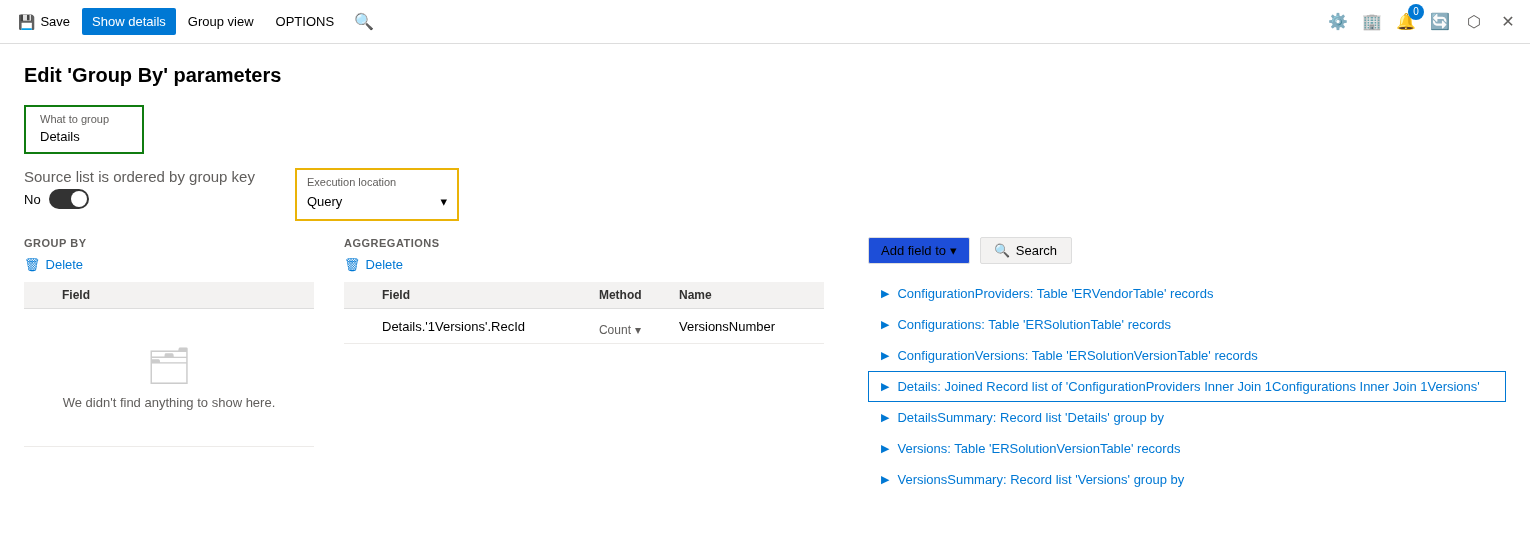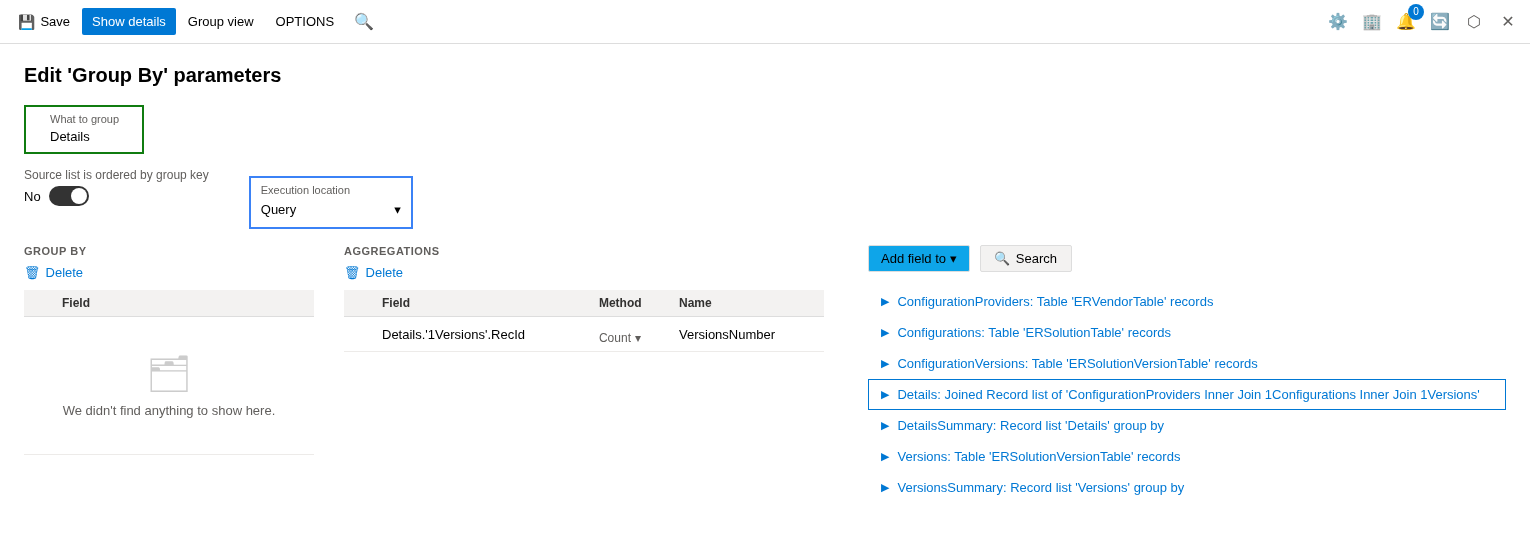--- a/index.html
+++ b/index.html
@@ -39,49 +39,48 @@
     .search-toolbar { color: #605e5c; font-size: 16px; padding: 6px 8px; cursor: pointer; }
 
     
     .content { background: #fff; padding: 20px 24px; height: calc(556px - 44px); overflow-y: auto; }
     .page-title { font-size: 20px; font-weight: 600; margin-bottom: 18px; color: #000; }
 
     
     .what-to-group-box {
       border: 2px solid #107c10;
       display: inline-block;
-      padding: 6px 10px 8px 24px;
+      padding: 6px 10px 8px 14px;
       margin-bottom: 14px;
       min-width: 120px;
     }
     .what-to-group-label { font-size: 11px; color: #605e5c; margin-bottom: 4px; }
     .what-to-group-value { font-size: 13px; color: #000; }
 
     
     .source-row { display: flex; align-items: flex-start; gap: 40px; margin-bottom: 16px; flex-wrap: wrap; }
     .source-ordered { }
-    .source-ordered-label { font-size: 12px; color: #605e5c; margin-bottom: 4px; text-align: center; }
+    .source-ordered-label { font-size: 15px; color: #605e5c; margin-bottom: 4px; text-align: center; }
     .toggle-row { display: flex; align-items: center; gap: 8px; }
     .toggle-label { font-size: 13px; }
     .toggle {
       width: 40px; height: 20px; background: #333; border-radius: 10px;
       position: relative; cursor: pointer;
     }
     .toggle-thumb {
       width: 16px; height: 16px; background: #fff; border-radius: 50%;
       position: absolute; top: 2px; right: 2px;
     }
 
     
     .exec-location-box {
-      border: 2px solid #3b82f6;
+      border: 2px solid #eab308;
       padding: 6px 10px 8px 10px;
       display: inline-block;
       min-width: 160px;
-      margin-top: 8px;
     }
     .exec-location-label { font-size: 11px; color: #605e5c; margin-bottom: 4px; }
     .exec-location-select {
       display: flex; align-items: center; justify-content: space-between;
       width: 140px; border: none; background: transparent; cursor: pointer;
       font-size: 13px; padding: 2px 0;
     }
 
     .group-by-section { width: 290px; flex-shrink: 0; }
     .aggregations-section { width: 480px; flex-shrink: 0; margin-left: 10px; }
@@ -101,21 +100,21 @@
 
     
     .method-select { display: flex; align-items: center; gap: 4px; cursor: pointer; }
     .method-select span { font-size: 12px; color: #605e5c; margin-top: 8px; }
 
     
     .right-panel { flex: 1; padding-left: 20px; min-width: 400px; }
     .right-panel-header { display: flex; align-items: center; gap: 10px; margin-bottom: 14px; }
     .add-field-btn {
       display: flex; align-items: center; gap: 4px;
-      background: #0ea5e9; border: 1px solid #ddd; padding: 5px 12px;
+      background: #1d4ed8; border: 1px solid #ddd; padding: 5px 12px;
       cursor: pointer; font-size: 13px; border-radius: 2px; color: #000;
     }
     .search-btn {
       display: flex; align-items: center; gap: 5px;
       background: #f3f2f1; border: 1px solid #ddd; padding: 5px 14px;
       cursor: pointer; font-size: 13px; border-radius: 2px; color: #000;
     }
 
     .tree-item { padding: 7px 0 7px 12px; display: flex; align-items: flex-start; gap: 8px; cursor: pointer; border: 1px solid transparent; }
     .tree-item.highlighted { border: 1px solid #0078d4; background: #fff; }

